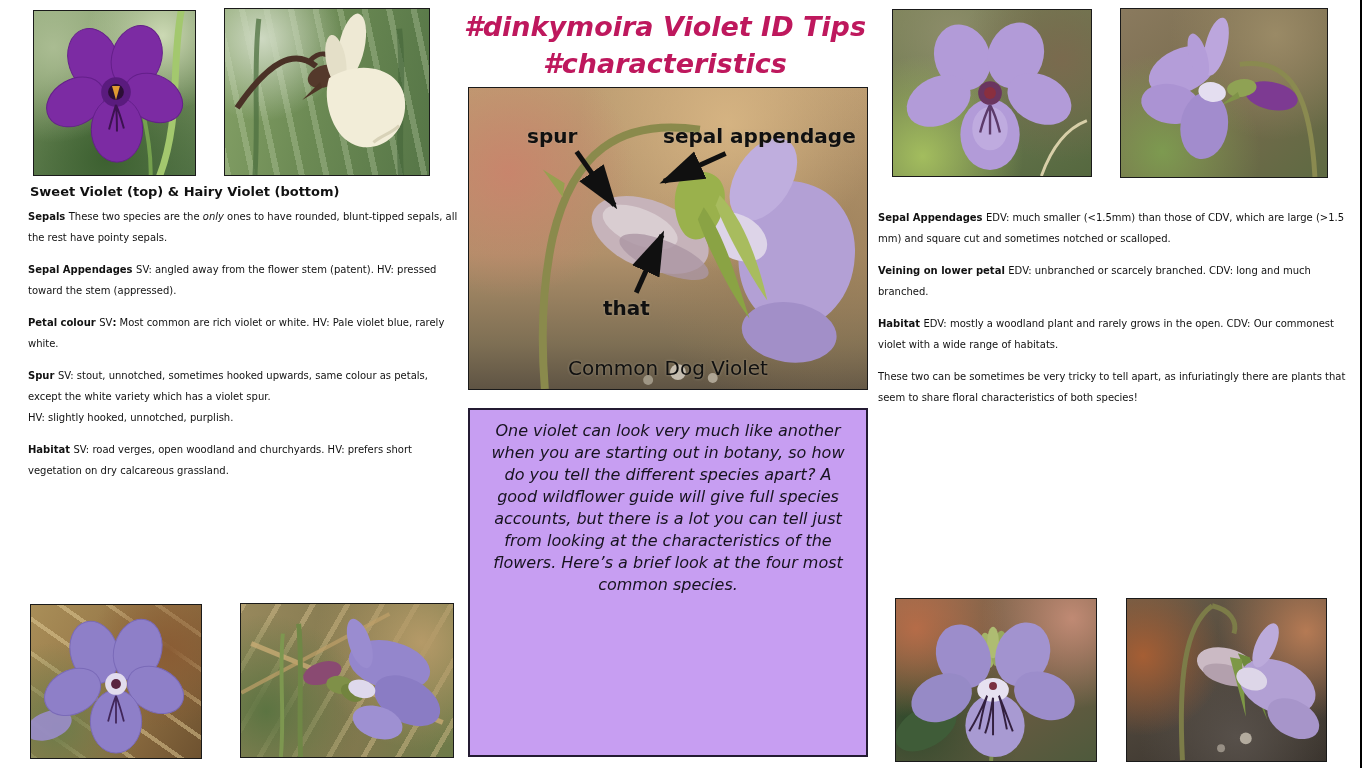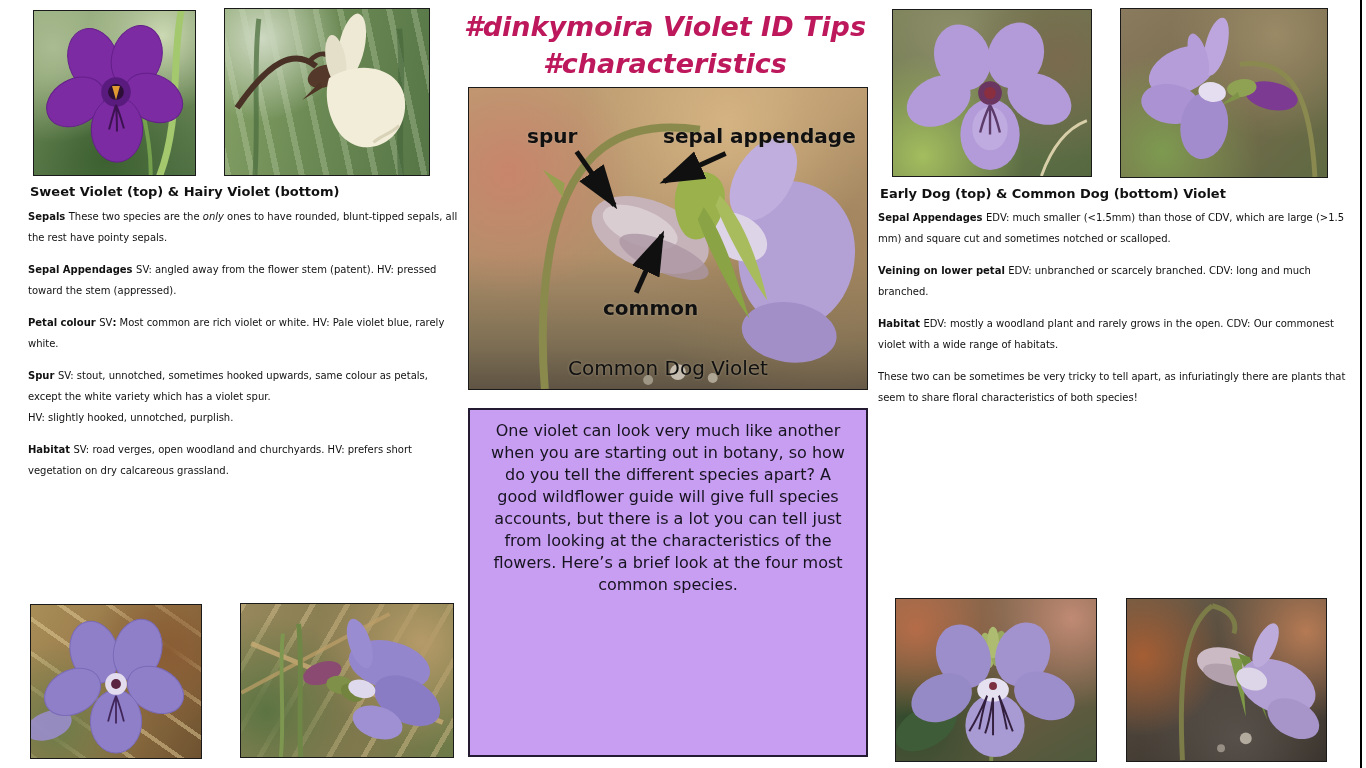--- a/index.html
+++ b/index.html
@@ -43,21 +43,21 @@
     position:absolute; left:0; top:268px; width:100%; text-align:center;
     font-weight:normal; font-size:20px; color:#101010;
     text-shadow:0 0 3px rgba(200,190,170,.5);
   }
 
   
   #infobox {
     position:absolute; left:468px; top:408px; width:400px; height:349px;
     background:#c79ef2; border:2px solid #241b33;
     padding:10px 13px; text-align:center;
-    font-size:16px; line-height:22px; color:#17131f;
+    font-size:16px; line-height:22px; color:#17131f;font-style:italic;
   }
   #infobox .para { margin-bottom:12px; }
 
   
   #left-caption   { position:absolute; left:30px;  top:181px; width:428px; }
   #left-paras     { position:absolute; left:28px;  top:206px; width:430px; }
   #right-caption  { position:absolute; left:880px; top:183px; width:482px; }
   #right-paras    { position:absolute; left:878px; top:207px; width:484px; }
 
   #right-edge-line { position:absolute; left:1360px; top:0; width:2px; height:768px; background:#000; }
@@ -220,21 +220,21 @@
         <marker id="ah" markerWidth="12" markerHeight="10" refX="8" refY="3" orient="auto" markerUnits="strokeWidth">
           <path d="M0,0 L9,3 L0,6 Z" fill="#101010"></path>
         </marker>
       </defs>
       <line x1="108" y1="64" x2="146" y2="118" stroke="#101010" stroke-width="5" marker-end="url(#ah)"></line>
       <line x1="258" y1="66" x2="196" y2="94" stroke="#101010" stroke-width="5" marker-end="url(#ah)"></line>
       <line x1="168" y1="206" x2="194" y2="148" stroke="#101010" stroke-width="5" marker-end="url(#ah)"></line>
     </svg>
     <div class="photo-label" style="left:58px; top:36px;">spur</div>
     <div class="photo-label" style="left:194px; top:36px;">sepal appendage</div>
-    <div class="photo-label" style="left:134px; top:208px;">common</div>
+    <div class="photo-label" style="left:134px; top:208px;">that</div>
     <div id="center-caption">Common Dog Violet</div>
   </div>
 
   <div id="infobox">
       <div class="para"><span>One violet can look very much like another when you are starting out in botany, so how do you tell the different species apart? A good wildflower guide will give full species accounts, but there is a lot you can tell just from looking at the characteristics of the flowers. Here’s a brief look at the four most common species.</span></div>
     </div>
 
   <div class="photo" id="photo-e">
     <svg viewBox="0 0 200 168">
       <path d="M150 168 C160 140 175 120 196 112" stroke="#d8cfa8" stroke-width="3" fill="none"></path>
@@ -260,21 +260,20 @@
       <path d="M118 84 L100 98 L120 90 Z" fill="#7f9348"></path>
       <ellipse cx="62" cy="62" rx="36" ry="22" transform="rotate(-24 62 62)" fill="#b49dd9"></ellipse>
       <ellipse cx="50" cy="96" rx="30" ry="20" transform="rotate(10 50 96)" fill="#ab93d3"></ellipse>
       <ellipse cx="84" cy="118" rx="24" ry="34" transform="rotate(8 84 118)" fill="#a28ccd"></ellipse>
       <ellipse cx="96" cy="38" rx="11" ry="30" transform="rotate(14 96 38)" fill="#bca6dd"></ellipse>
       <ellipse cx="78" cy="48" rx="9" ry="24" transform="rotate(-16 78 48)" fill="#b49dd9"></ellipse>
       <ellipse cx="92" cy="84" rx="14" ry="10" transform="rotate(10 92 84)" fill="#e4def0"></ellipse>
     </svg>
   </div>
 
-  <div id="right-caption" class="caption">Early Dog (top) &amp; Common Dog (bottom) Violet</div>
   <div id="right-paras" class="bodycol">
       <div class="para"><span class="b">Sepal Appendages </span><span>EDV: much smaller (&lt;1.5mm) than those of CDV, which are large (&gt;1.5 mm) and square cut and sometimes notched or scalloped.</span></div>
       <div class="para"><span class="b">Veining on lower petal </span><span>EDV: unbranched or scarcely branched. CDV: long and much branched.</span></div>
       <div class="para"><span class="b">Habitat </span><span>EDV: mostly a woodland plant and rarely grows in the open. CDV: Our commonest violet with a wide range of habitats.</span></div>
       <div class="para"><span>These two can be sometimes be very tricky to tell apart, as infuriatingly there are plants that seem to share floral characteristics of both species!</span></div>
     </div>
 
   <div class="photo" id="photo-g">
     <svg viewBox="0 0 202 164">
       <ellipse cx="30" cy="130" rx="34" ry="20" transform="rotate(-30 30 130)" fill="#3f5c38"></ellipse>

